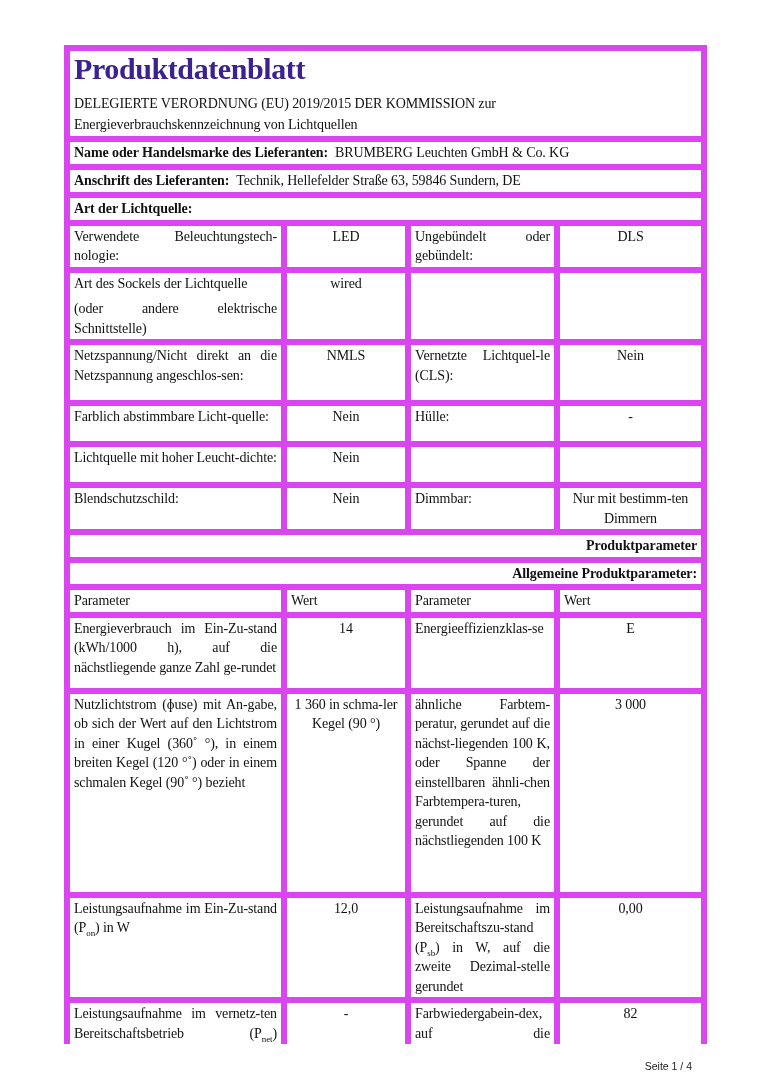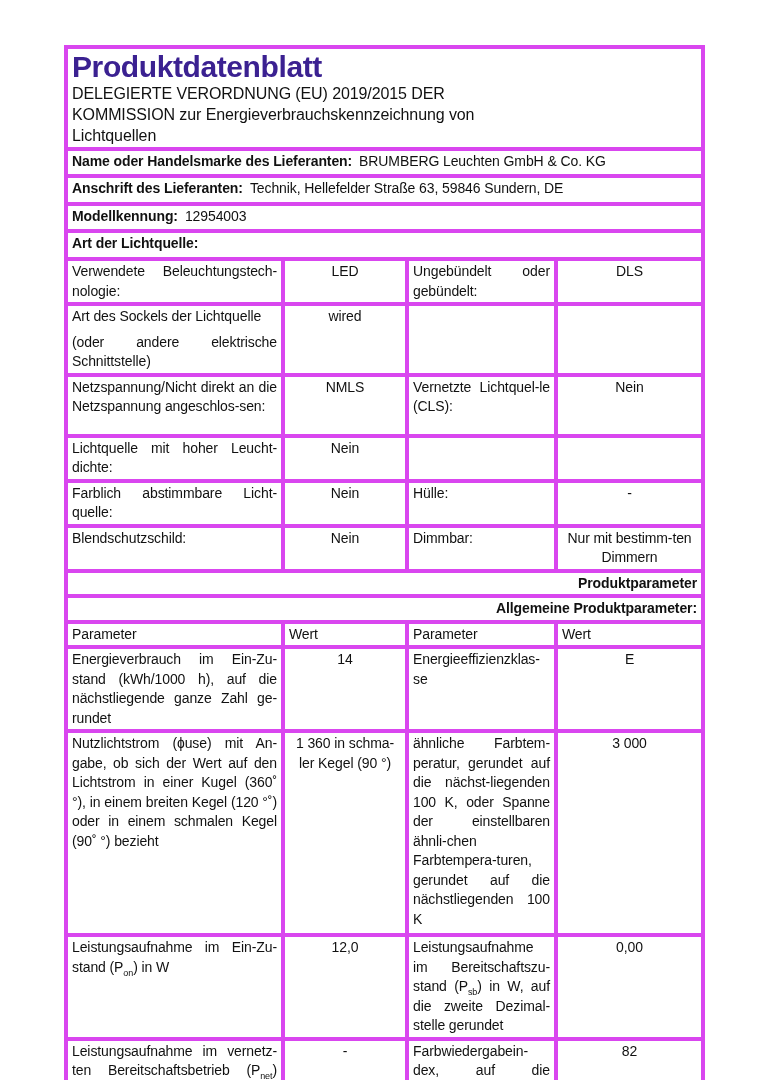--- a/index.html
+++ b/index.html
@@ -4,41 +4,42 @@
 <style>
   html,body{margin:0;padding:0;}
   body{
     width:764px;height:1080px;background:#ffffff;color:#111111;
     font-family:"Liberation Sans",sans-serif;letter-spacing:-0.1px;
     position:relative;overflow:hidden;
   }
   .page{position:absolute;left:64px;top:45px;width:637px;}
   table.doc{border-collapse:collapse;width:637px;table-layout:fixed;}
   table.doc td{
-    border:4px solid #d946ef;vertical-align:top;
+    border:6px solid #d946ef;vertical-align:top;
     font-size:14px;line-height:19.5px;padding:1px 4px;
     overflow:hidden;
+    font-family:Liberation Serif, serif;
   }
   
   tr.r-title{height:90px;}
   tr.r27{height:27px;}
   tr.r28{height:28px;}
   tr.h42{height:42px;}
   tr.h62{height:62px;}
   tr.h61{height:61px;}
   tr.h41{height:41px;}
   tr.h40{height:40px;padding-left:44px;}
   tr.h22{height:22px;}
   tr.h76{height:76px;}
   tr.h185{height:204px;margin-top:40px;}
   tr.h100{height:100px;margin-left:24px;}
 
   .title-cell{padding:7px 10px 4px 10px;}
   .doc-title{font-size:30px;line-height:33px;font-weight:bold;letter-spacing:-0.4px;}
-  .doc-sub{font-size:16px;line-height:21px;max-width:474px;}
+  .doc-sub{margin-top:8px;font-size:14px;line-height:21px;max-width:474px;}
 
   .kv{padding:3px 6px 3px 10px;white-space:nowrap;}
   .kv b{letter-spacing:-0.1px;}
   .kv .v{margin-left:7px;font-weight:normal;}
 
   .lbl{text-align:justify;padding:1px 4px 1px 10px;}
   .lbl3{text-align:justify;padding:1px 6px 1px 9px;}
   .val{text-align:center;padding:1px 2px;}
   .sect{text-align:right;font-weight:bold;padding:1px 4px;}
   .hl{text-align:left;padding:1px 4px 1px 10px;}
@@ -79,25 +80,20 @@
     <tr class="r27">
       <td colspan="4" class="kv">
         <b>Name oder Handelsmarke des Lieferanten:</b><span class="v">BRUMBERG Leuchten GmbH &amp; Co. KG</span>
       </td>
     </tr>
     <tr class="r28">
       <td colspan="4" class="kv">
         <b>Anschrift des Lieferanten:</b><span class="v">Technik, Hellefelder Straße 63, 59846 Sundern, DE</span>
       </td>
     </tr>
-    <tr class="r27">
-      <td colspan="4" class="kv">
-        <b>Modellkennung:</b><span class="v">12954003</span>
-      </td>
-    </tr>
     <tr class="r28">
       <td colspan="4" class="kv">
         <b>Art der Lichtquelle:</b>
       </td>
     </tr>
 
     <tr class="h42">
       <td class="lbl">Verwendete Beleuchtungstech-nologie:</td>
       <td class="val">LED</td>
       <td class="lbl3">Ungebündelt oder gebündelt:</td>
@@ -112,30 +108,30 @@
       <td class="lbl3"></td>
       <td class="val"></td>
     </tr>
     <tr class="h61">
       <td class="lbl">Netzspannung/Nicht direkt an die Netzspannung angeschlos-sen:</td>
       <td class="val">NMLS</td>
       <td class="lbl3">Vernetzte Lichtquel-le (CLS):</td>
       <td class="val">Nein</td>
     </tr>
     <tr class="h41">
+      <td class="lbl">Farblich abstimmbare Licht-quelle:</td>
+      <td class="val">Nein</td>
+      <td class="lbl3">Hülle:</td>
+      <td class="val">-</td>
+    </tr>
+    <tr class="h41">
       <td class="lbl">Lichtquelle mit hoher Leucht-dichte:</td>
       <td class="val">Nein</td>
       <td class="lbl3"></td>
       <td class="val"></td>
-    </tr>
-    <tr class="h41">
-      <td class="lbl">Farblich abstimmbare Licht-quelle:</td>
-      <td class="val">Nein</td>
-      <td class="lbl3">Hülle:</td>
-      <td class="val">-</td>
     </tr>
     <tr class="h40">
       <td class="lbl">Blendschutzschild:</td>
       <td class="val">Nein</td>
       <td class="lbl3">Dimmbar:</td>
       <td class="val">Nur mit bestimm-ten Dimmern</td>
     </tr>
 
     <tr class="h22">
       <td colspan="4" class="sect">Produktparameter</td>

